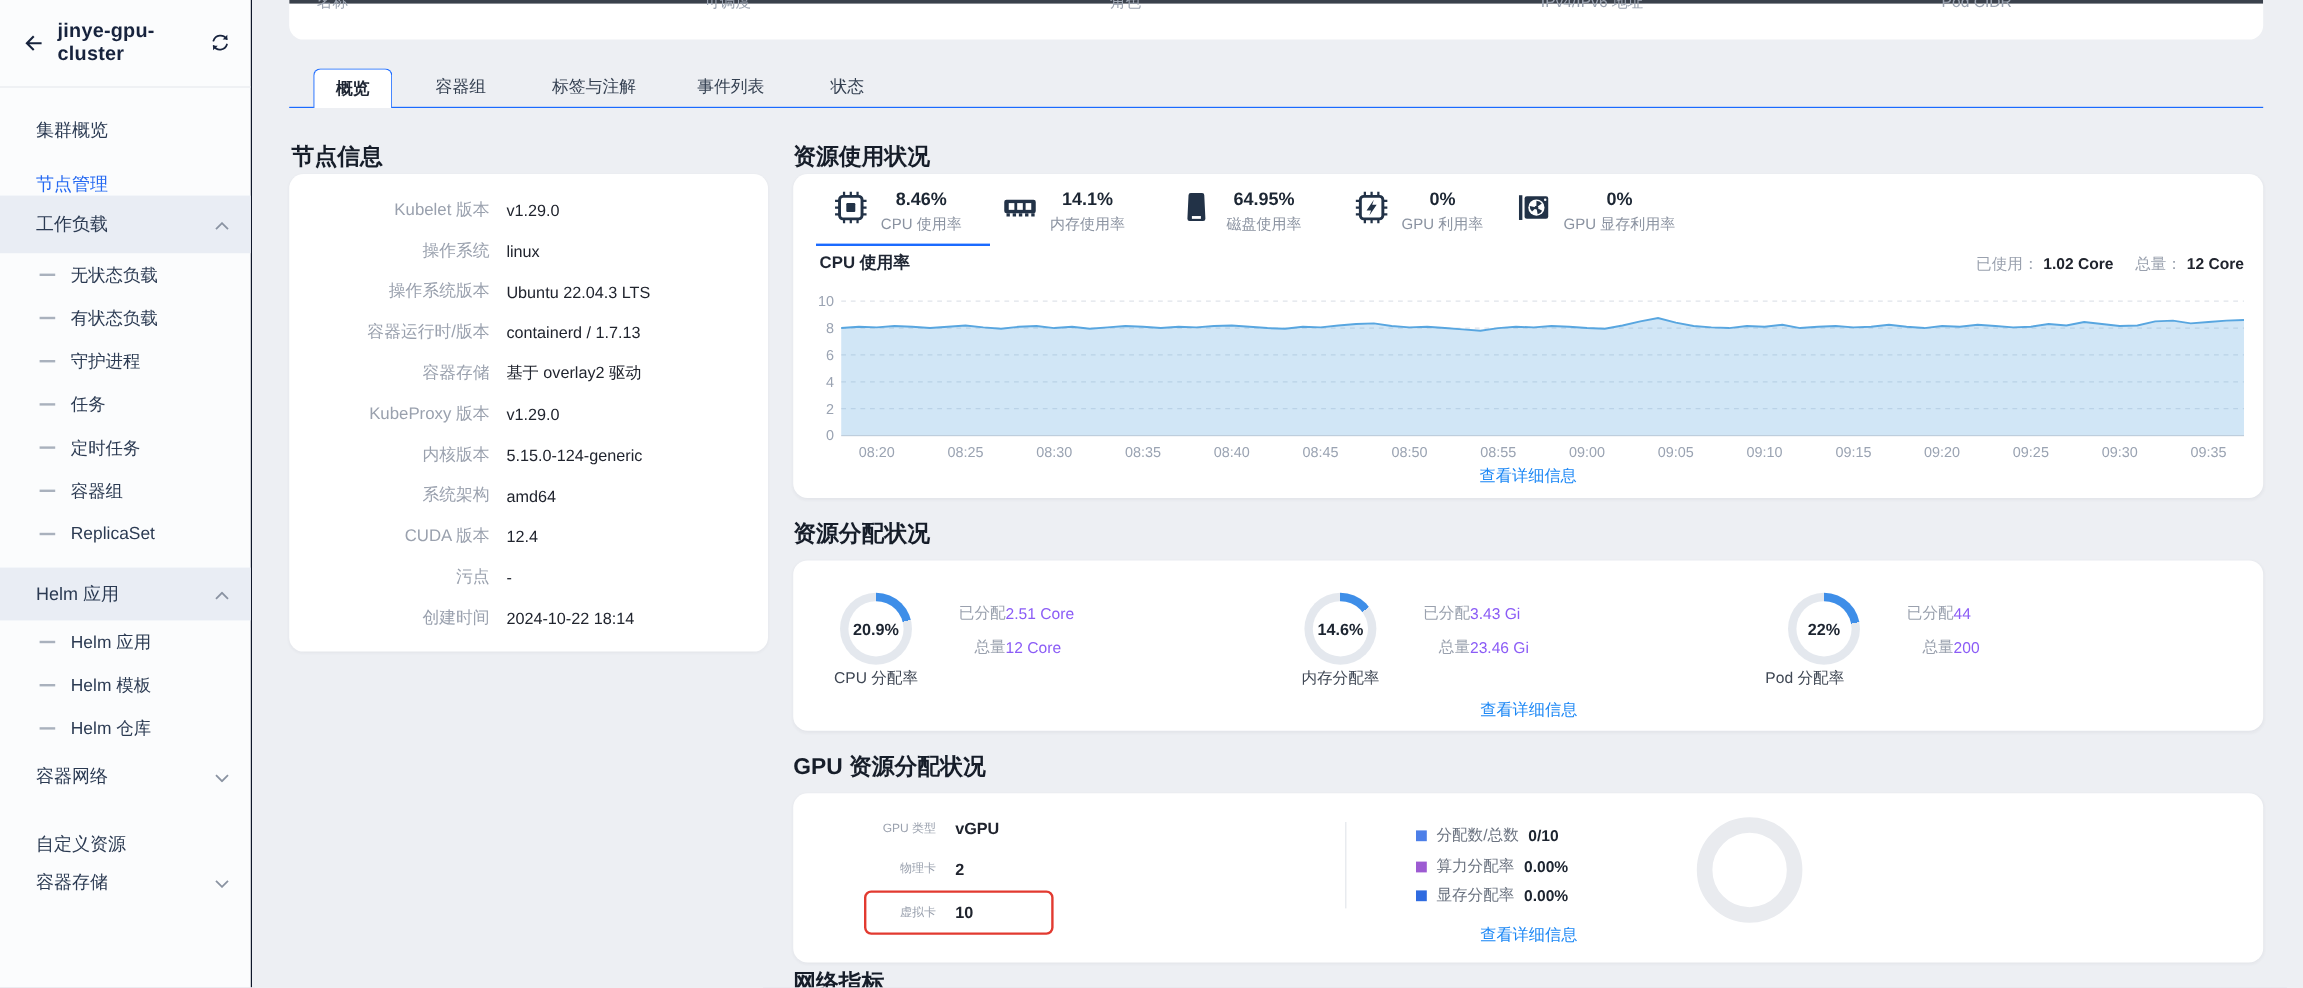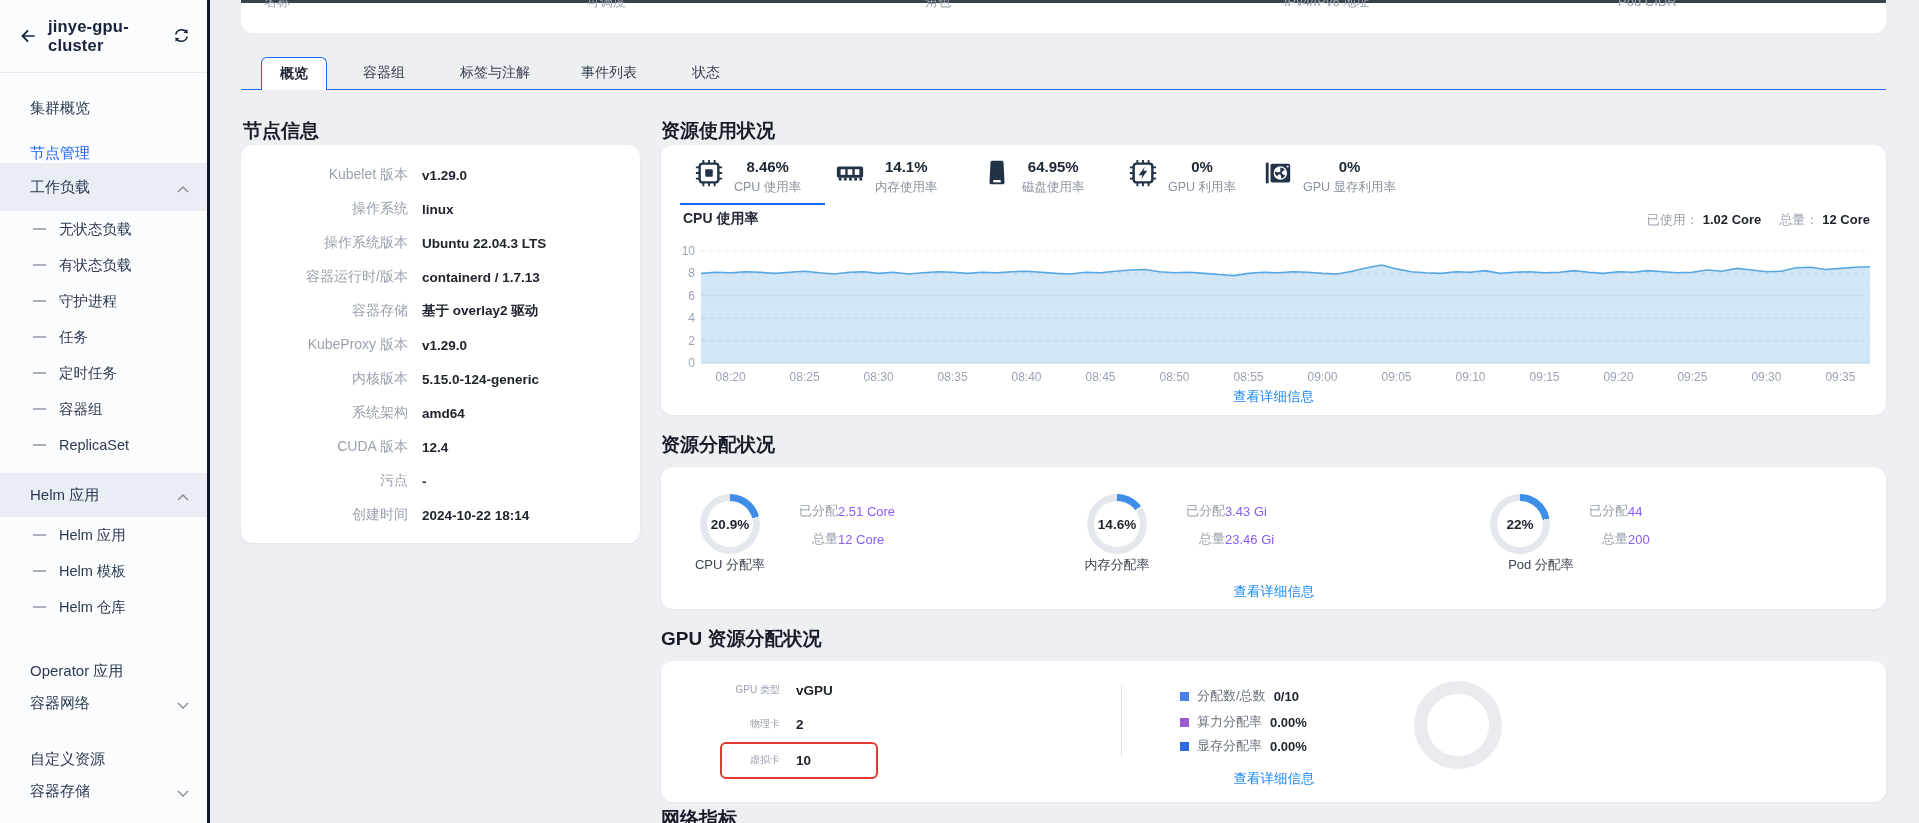--- a/index.html
+++ b/index.html
@@ -1,21 +1,21 @@
 <!DOCTYPE html>
 <html><head>
 <meta charset="utf-8">
 <style>
   * { margin:0; padding:0; box-sizing:border-box; }
   body { font-family:"Liberation Sans","DejaVu Sans",sans-serif; background:#dfe2e8; }
   .screen { position:relative; width:1919px; height:823px; background:#edeff3; overflow:hidden; }
 
   
   .sidebar { position:absolute; left:0; top:0; width:210px; height:823px; background:#fbfcfd;
-             border-right:3px solid #0f172a; z-index:5; }
+             border-right:1px solid #0f172a; z-index:5; }
   .sb-header { display:flex; align-items:center; height:72px; padding:0 16px 0 18px; }
   .sb-back { display:flex; width:22px; height:22px; align-items:center; cursor:pointer; }
   .sb-title { flex:1; margin-left:8px; font-size:16.5px; font-weight:700; color:#17233d; letter-spacing:.2px; }
   .sb-refresh { width:18px; height:18px; cursor:pointer; }
   .sb-divider { height:1px; background:#e7eaef; margin:0 0 0 0; }
   .sb-item { display:flex; align-items:flex-end; height:45px; padding:0 18px 0 30px;
              font-size:15px; color:#2b3a52; cursor:pointer; }
   .sb-item.blue { color:#2468f2; }
   .sb-section { display:flex; align-items:center; height:48px; padding:0 18px 0 30px;
                 font-size:15px; color:#2b3a52; cursor:pointer; }
@@ -42,21 +42,21 @@
               border-bottom:1px solid #1a6aff; }
   .tab { position:absolute; top:0; height:33px; line-height:33px; font-size:14px; color:#333f50; cursor:pointer; }
   .tab-active { position:absolute; left:20px; top:1px; bottom:-1px; width:66px; background:#fff;
                 border:1px solid #1a6aff; border-bottom:none; border-radius:6px 6px 0 0;
                 display:flex; align-items:center; justify-content:center;
                 font-size:14px; font-weight:600; color:#1f2633; cursor:pointer; z-index:2; }
 
   
   .ni-row { display:flex; align-items:center; height:34px; }
   .ni-label { width:152px; text-align:right; font-size:14px; color:#9aa1ae; flex:none; }
-  .ni-value { margin-left:14px; font-size:13.5px; font-weight:700; color:#20242e; }
+  .ni-value { margin-left:14px; font-size:13.5px; font-weight:400; color:#20242e; }
 
   
   .metric { position:absolute; top:13px; display:flex; gap:10px; cursor:pointer; }
   .metric .txt { display:flex; flex-direction:column; }
   .metric .val { font-size:15px; font-weight:700; color:#1c2633; line-height:18px;text-align:center; }
   .metric .lab { font-size:12.5px; color:#8b93a1; margin-top:3px; white-space:nowrap; }
   .m-underline { position:absolute; height:2px; background:#1a6aff; }
 
   .chart-title { position:absolute; font-size:14px; font-weight:600; color:#1f2633; }
   .usage-summary { position:absolute; font-size:13px; }
@@ -168,23 +168,20 @@
       </div>
     <div class="sb-child">
         <span class="dash"></span>
         <span>Helm 模板</span>
       </div>
     <div class="sb-child">
         <span class="dash"></span>
         <span>Helm 仓库</span>
       </div>
 
-    <div class="sb-item h44 mt12">
-        <span>Operator 应用</span>
-      </div>
     <div class="sb-section h44">
       <span>容器网络</span>
         <span class="spacer"></span>
       <span><svg width="12" height="7" viewBox="0 0 12 7">
             <path d="M1 1l5 5 5-5" stroke="#8a93a2" stroke-width="1.5" fill="none"></path>
           </svg></span>
     </div>
     <div class="sb-item h44">
         <span>自定义资源</span>
       </div>
@@ -398,21 +395,21 @@
       </div>
     <div class="alloc-row">
         <span class="al">总量</span>
         <span class="av">23.46 Gi</span>
       </div>
   </div>
 
   <div class="donut" style="left: 1490px; top: 494px; background: conic-gradient(rgb(62, 142, 232) 79.2deg, rgb(228, 232, 238) 0deg);">
     <span class="donut-val">22%</span>
     </div>
-  <div class="donut-label" style="left:1481px; top:556px">Pod 分配率</div>
+  <div class="donut-label" style="left:1444px; top:556px">Pod 分配率</div>
   <div class="alloc-stats" style="left:1562px; top:497px">
     <div class="alloc-row">
         <span class="al">已分配</span>
         <span class="av">44</span>
       </div>
     <div class="alloc-row">
         <span class="al">总量</span>
         <span class="av">200</span>
       </div>
   </div>

